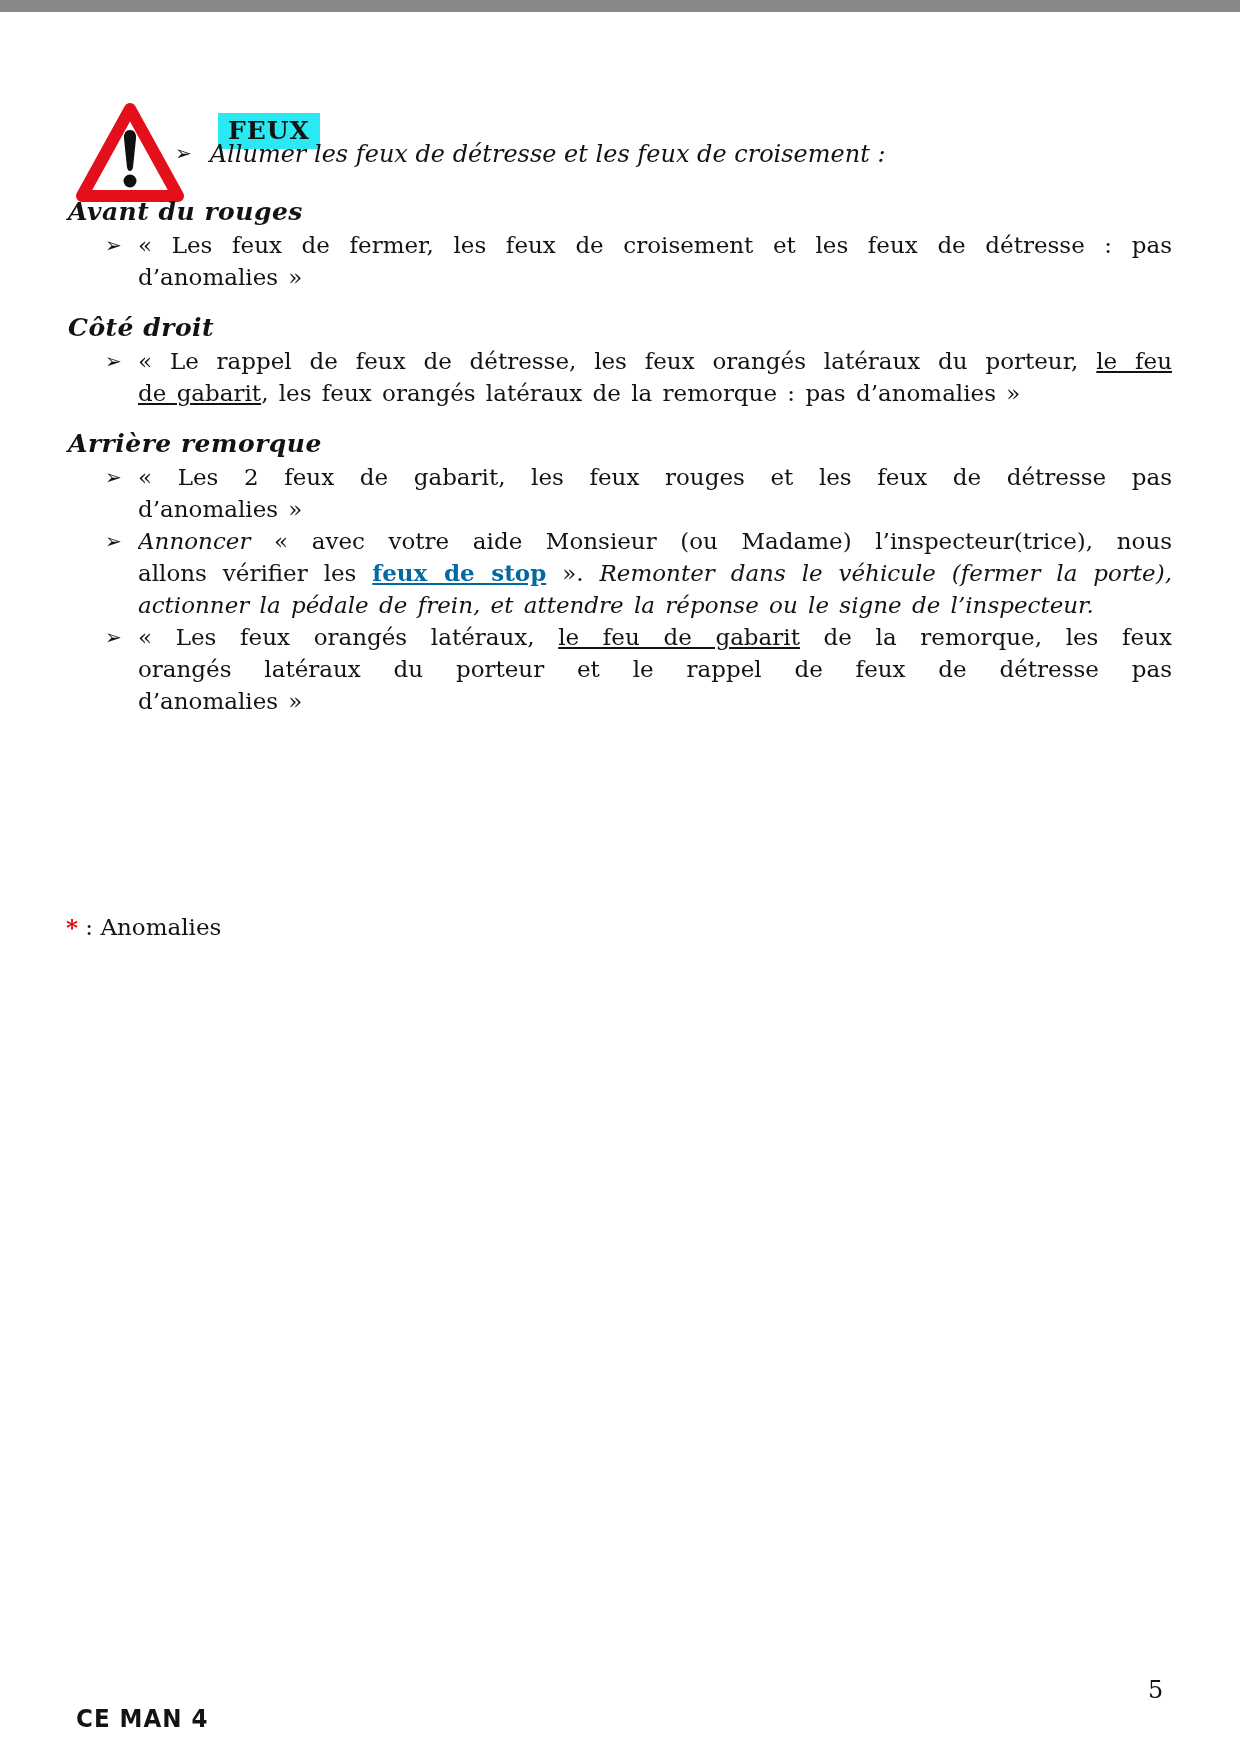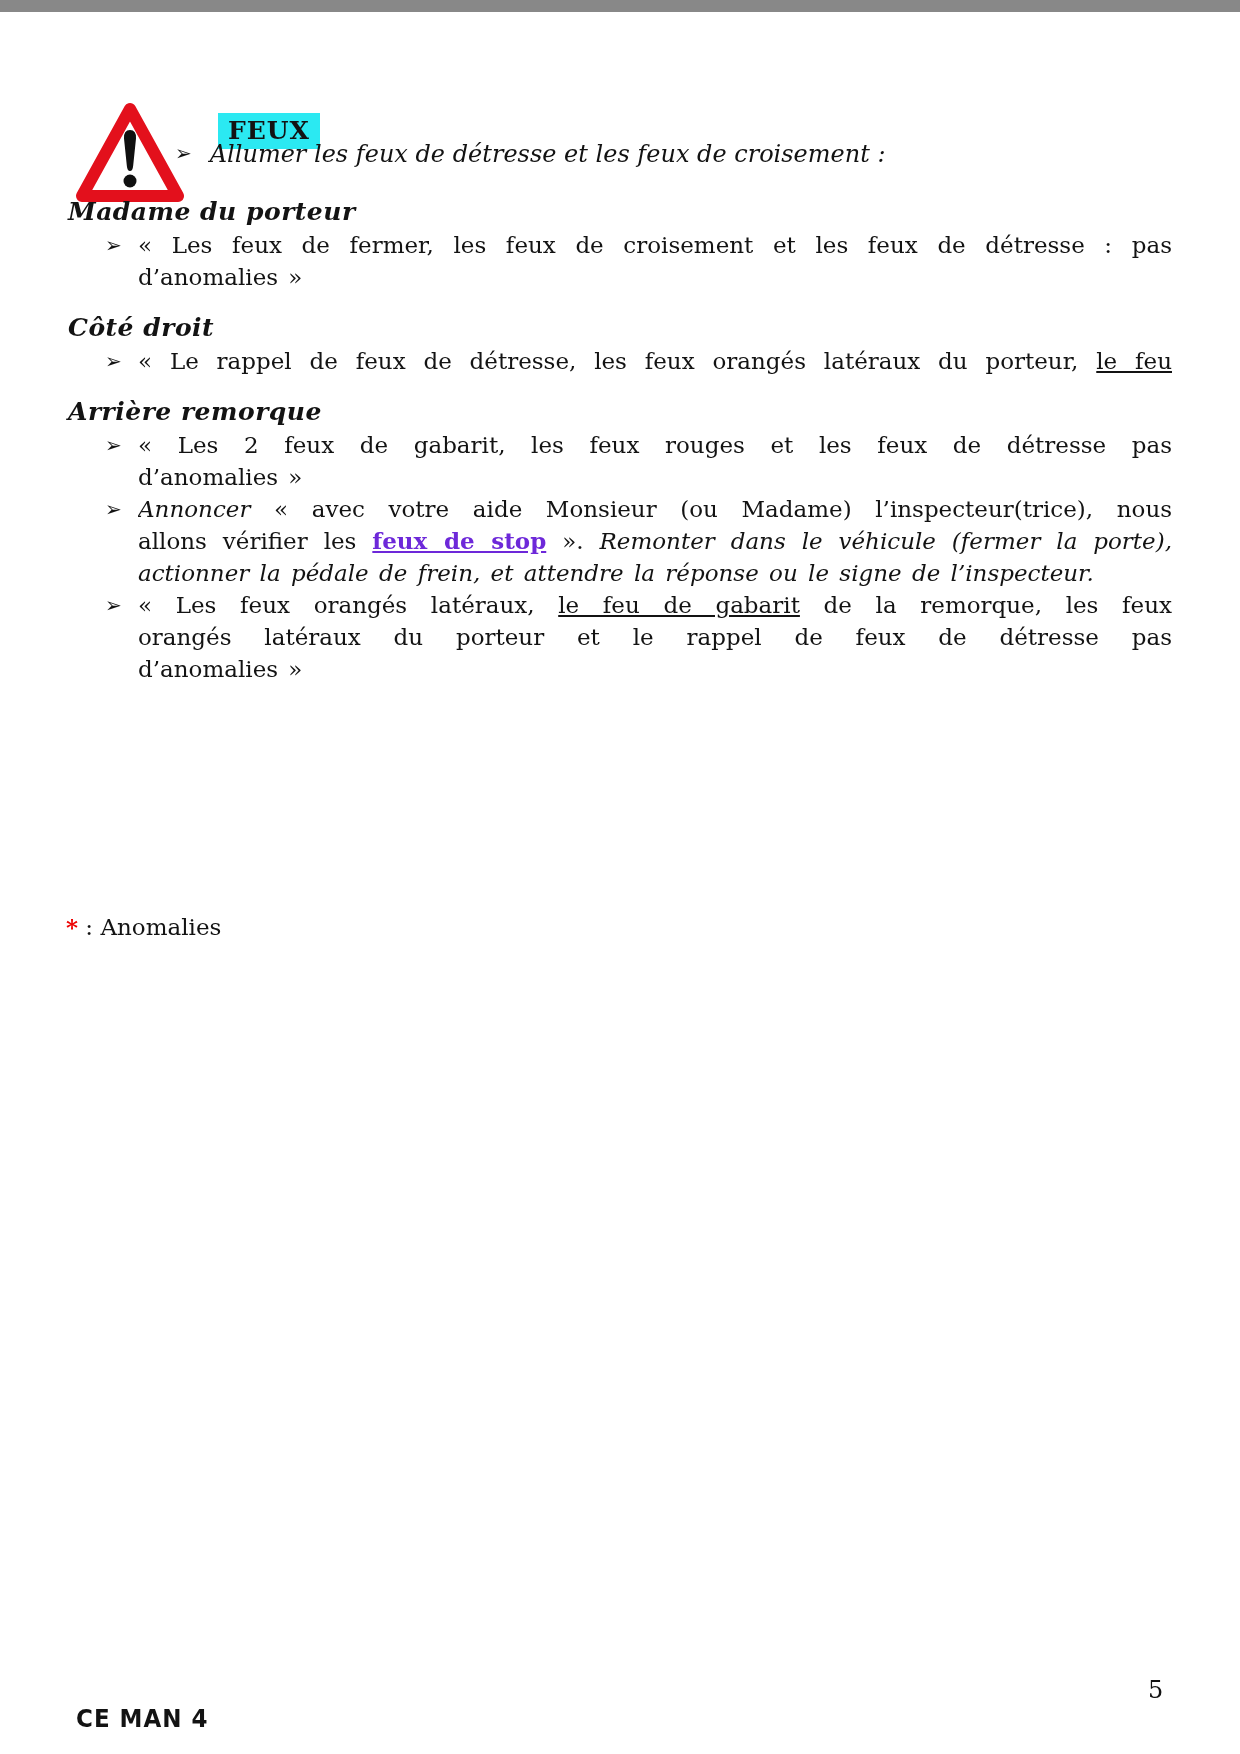--- a/index.html
+++ b/index.html
@@ -43,21 +43,21 @@
   .bullet{display:flex;}
   .bullet .arrow{width:33px;margin-left:37px;}
   .btext{width:1034px;flex:none;}
   .line,.jline{
     font-size:23px;line-height:32px;height:32px;overflow:hidden;
     word-spacing:3px;white-space:normal;
   }
   .jline{text-align:justify;text-align-last:justify;}
   .seg-i{font-style:italic;}
   .seg-u{text-decoration:underline;}
-  .seg-redu{color:#6d28d9;font-weight:bold;text-decoration:underline;}
+  .seg-redu{color:#0369a1;font-weight:bold;text-decoration:underline;}
   
   .footnote{position:absolute;left:66px;top:900px;font-size:23px;line-height:30px;}
   .footnote .marker{color:#ee0000;font-weight:bold;}
   
   .closing{
     position:absolute;left:68px;top:1028px;
     font-size:25px;font-weight:bold;line-height:32px;
     letter-spacing:0.3px;word-spacing:4px;
   }
   
@@ -82,34 +82,35 @@
 
   <div class="feux-title">FEUX</div>
 
   <div class="intro-row">
     <span class="arrow">➢</span>
     <span><span class="seg-i">Allumer les feux de détresse et les feux de croisement :</span></span>
   </div>
 
   <div class="content">
 
-    <div class="sec-heading first">Madame du porteur</div>
+    <div class="sec-heading first">Avant du rouges</div>
     <div class="bullet">
       <span class="arrow">➢</span>
       <div class="btext">
         <div class="jline"><span>« Les feux de fermer, les feux de croisement et les feux de détresse : pas</span></div>
         <div class="line"><span>d’anomalies »</span></div>
       </div>
     </div>
 
     <div class="sec-heading">Côté droit</div>
     <div class="bullet">
       <span class="arrow">➢</span>
       <div class="btext">
         <div class="jline"><span>« Le rappel de feux de détresse, les feux orangés latéraux du porteur, </span><span class="seg-u">le feu</span></div>
+        <div class="line"><span class="seg-u">de gabarit</span><span>, les feux orangés latéraux de la remorque : pas d’anomalies »</span></div>
       </div>
     </div>
 
     <div class="sec-heading">Arrière remorque</div>
     <div class="bullet">
       <span class="arrow">➢</span>
       <div class="btext">
         <div class="jline"><span>« Les 2 feux de gabarit, les feux rouges et les feux de détresse pas</span></div>
         <div class="line"><span>d’anomalies »</span></div>
       </div>

